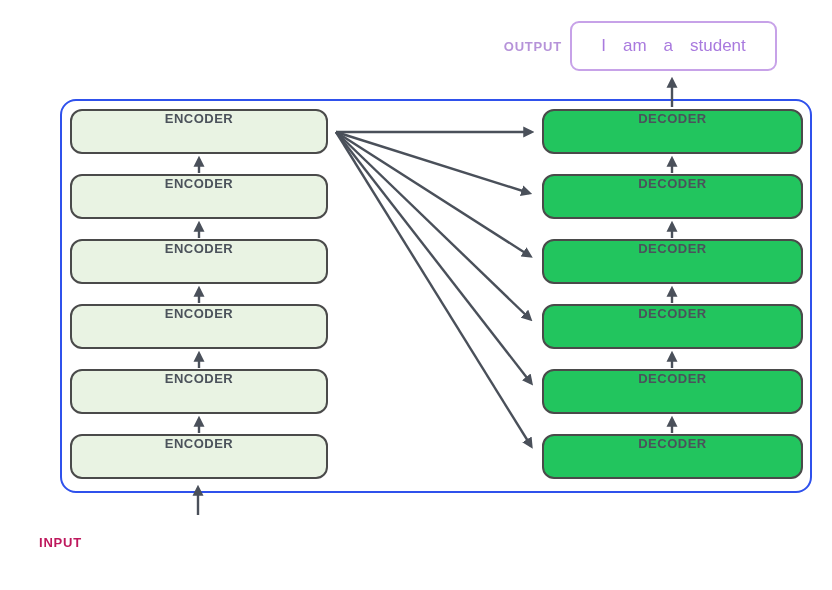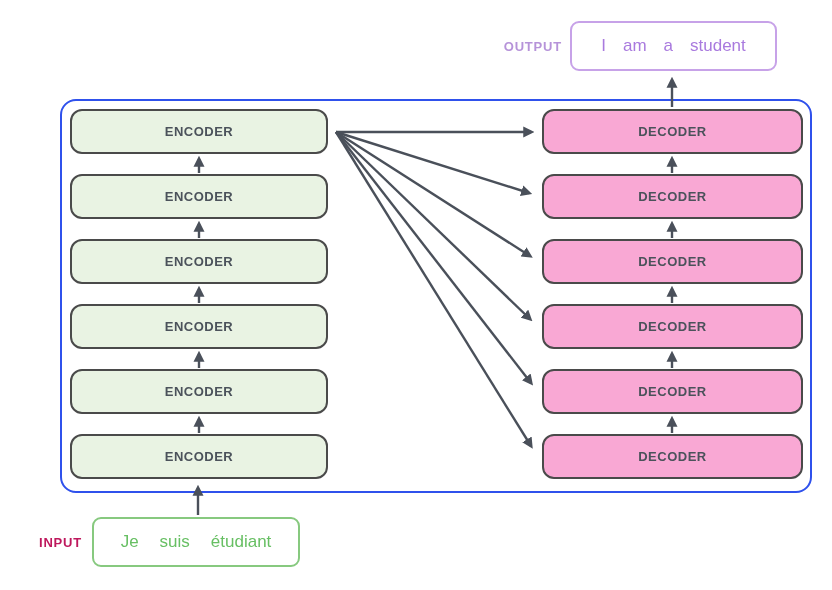--- a/index.html
+++ b/index.html
@@ -28,36 +28,36 @@
     background: transparent;
   }
   
   .block {
     position: absolute;
     height: 45px;
     border: 2.5px solid #4a4a4a;
     border-radius: 12px;
     box-sizing: border-box;
     display: flex;
-    align-items: center;
+    align-items: flex-start;
     justify-content: center;
     font-weight: 700;
     font-size: 13px;
     letter-spacing: 0.5px;
     color: #4b525b;
   }
   .encoder {
     left: 70px;
     width: 258px;
     background: #e9f3e3;
   }
   .decoder {
     left: 542px;
     width: 261px;
-    background: #f9a8d4;
+    background: #22c55e;
   }
   .row1 { top: 109px; }
   .row2 { top: 174px; }
   .row3 { top: 239px; }
   .row4 { top: 304px; }
   .row5 { top: 369px; }
   .row6 { top: 434px; }
   
   .io-box {
     position: absolute;
@@ -164,25 +164,20 @@
 
   <div class="io-label output-label">OUTPUT</div>
   <div class="io-box output-box">
     <span>I</span>
     <span>am</span>
     <span>a</span>
     <span>student</span>
   </div>
 
   <div class="io-label input-label">INPUT</div>
-  <div class="io-box input-box">
-    <span>Je</span>
-    <span>suis</span>
-    <span>étudiant</span>
-  </div>
 
   <svg class="arrow-layer" width="832" height="590" viewBox="0 0 832 590">
     <defs>
       <marker id="ah" viewBox="0 0 10 10" refX="7" refY="5" markerWidth="4.6" markerHeight="4.6" orient="auto-start-reverse">
         <path d="M0,0 L10,5 L0,10 z" fill="#4a505a"></path>
       </marker>
     </defs>
 
     <line x1="199" y1="173" x2="199" y2="159" marker-end="url(#ah)"></line>
     <line x1="199" y1="238" x2="199" y2="224" marker-end="url(#ah)"></line>

